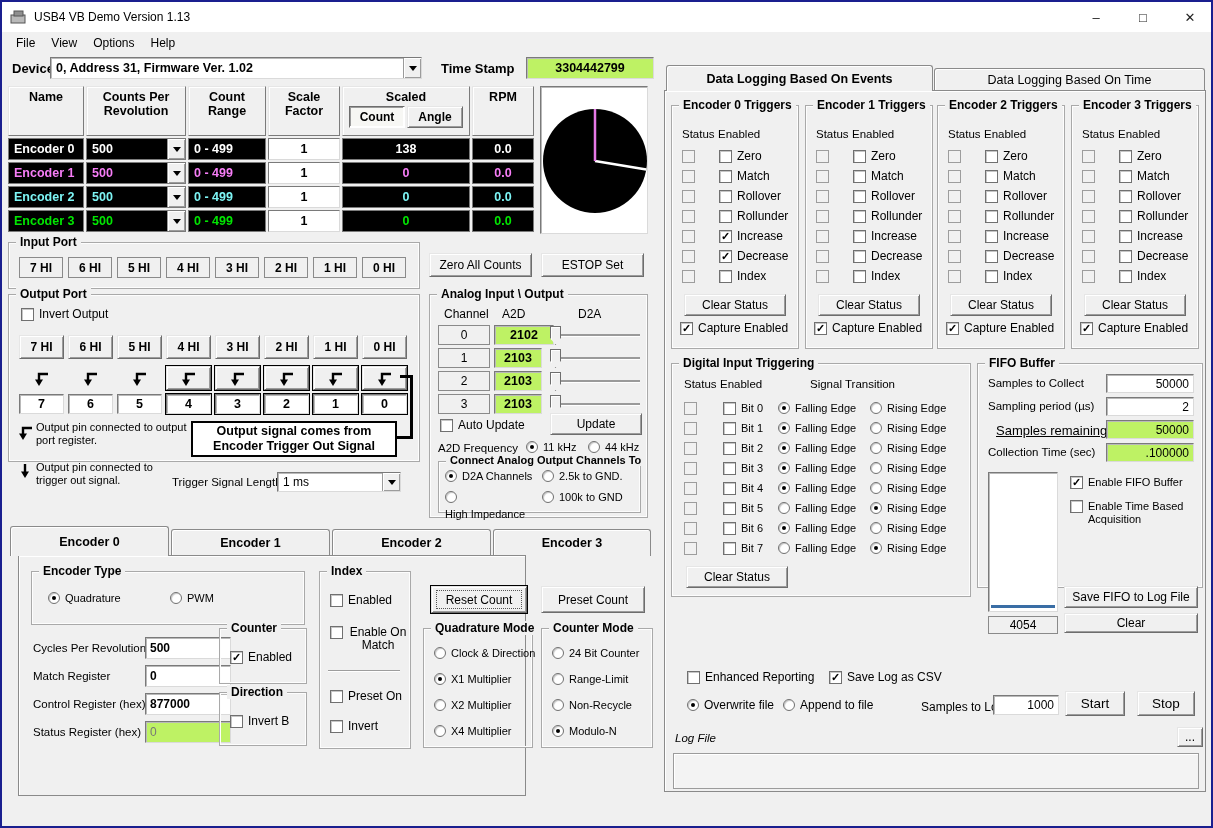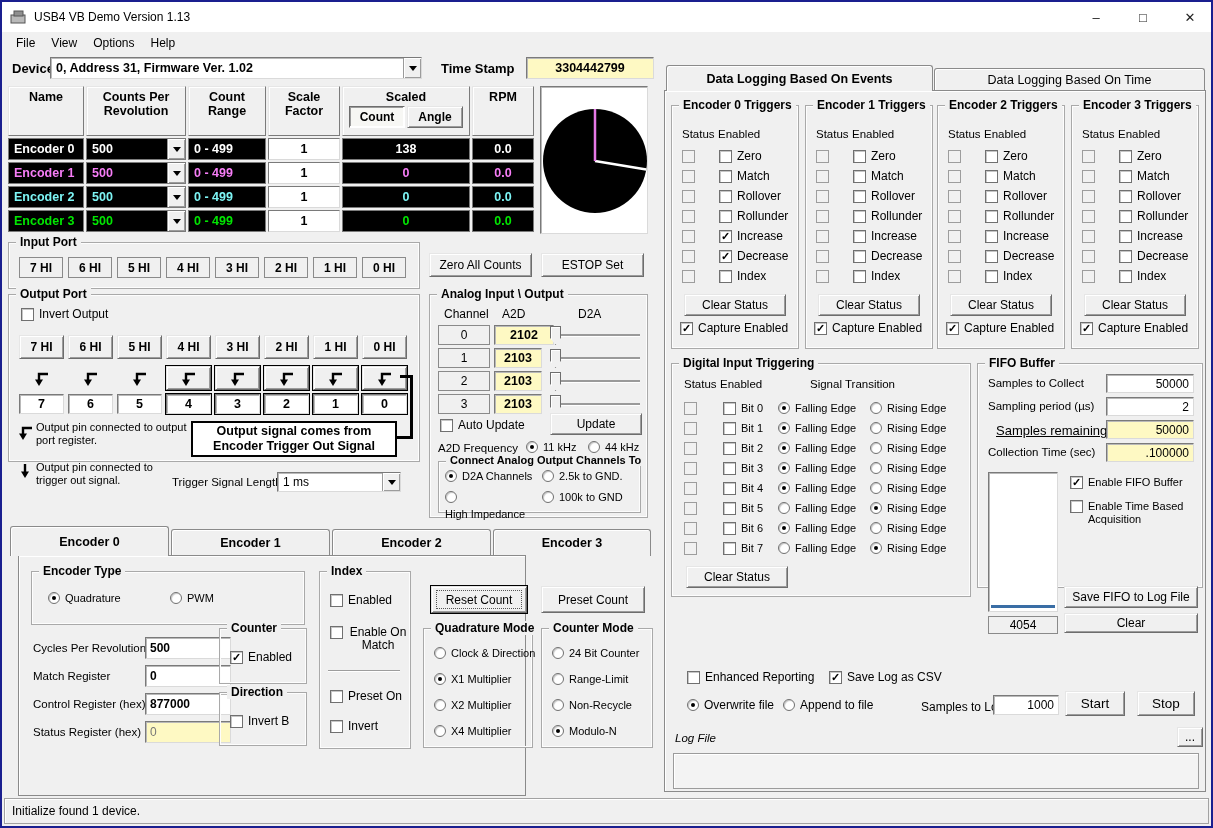--- a/index.html
+++ b/index.html
@@ -14,21 +14,21 @@
   .wbtn{width:32px;height:26px;display:flex;align-items:center;justify-content:center;font-size:13px;color:#222;}
   
   .menubar{position:absolute;left:0;top:30px;right:16px;height:22px;display:flex;align-items:center;padding-left:6px;}
   .menu-item{font-size:12px;padding:2px 8px;}
   
   .btn{position:absolute;background:#f0f0f0;border:1px solid;border-color:#e6e6e6 #6d6d6d #6d6d6d #e6e6e6;box-shadow:inset 1px 1px 0 #ffffff, inset -1px -1px 0 #9c9c9c;display:flex;align-items:center;justify-content:center;font-size:12px;box-sizing:border-box;}
   .btn.focused{outline:1px solid #000;box-shadow:inset 1px 1px 0 #ffffff, inset -1px -1px 0 #9c9c9c, inset 0 0 0 3px #f0f0f0;}
   .btn.focused::after{content:"";position:absolute;left:4px;right:4px;top:3px;bottom:3px;border:1px dotted #555;}
   .pressed{border-color:#6d6d6d #ffffff #ffffff #6d6d6d;box-shadow:inset -1px -1px 0 #fff, inset 1px 1px 0 #9c9c9c;background:#f7f7f4;}
   .sunk{background:#fff;border:1px solid;border-color:#7a7a7a #dadada #dadada #7a7a7a;box-shadow:inset 1px 1px 0 #b9b9b9;box-sizing:border-box;}
-  .yellow{background:#fef9c3;}
+  .yellow{background:#bef264;}
   .flatbox{background:#f0f0f0;border:1px solid #8a8a8a;box-sizing:border-box;display:flex;align-items:center;justify-content:center;}
   .grp{position:absolute;border:1px solid #a9a9a9;box-shadow:inset 1px 1px 0 #fdfdfd, inset -1px -1px 0 #fdfdfd;box-sizing:border-box;}
   .grp>.t{position:absolute;top:-8px;left:7px;background:#f0f0f0;padding:0 4px;font-size:12px;font-weight:bold;white-space:nowrap;}
   .ctl{position:absolute;display:flex;align-items:flex-start;gap:5px;}
   .cb{width:13px;height:13px;background:#fff;border:1px solid #707070;box-shadow:inset 1px 1px 0 #c6c6c6;flex:0 0 13px;box-sizing:border-box;position:relative;}
   .cb.on::before{content:"✓";position:absolute;left:0;top:-1px;width:11px;text-align:center;font-size:11px;font-weight:bold;color:#000;line-height:13px;}
   .cb.status{background:#f1f1f1;border:1px solid #9d9d9d;box-shadow:none;}
   .radio{width:12px;height:12px;border-radius:50%;background:#fff;border:1px solid #707070;box-shadow:inset 1px 1px 1px #c6c6c6;flex:0 0 12px;box-sizing:border-box;position:relative;}
   .radio.on::after{content:"";position:absolute;left:3px;top:3px;width:4px;height:4px;border-radius:50%;background:#000;}
   .cl{font-size:12px;line-height:13px;white-space:nowrap;}
@@ -882,17 +882,14 @@
       </div>
     <div class="btn" style="left:400px;top:600px;width:60px;height:25px;font-size:13.5px;">Start</div>
     <div class="btn" style="left:472px;top:600px;width:58px;height:25px;font-size:13.5px;">Stop</div>
 
     <span class="lbl" style="left:10px;top:641px;font-size:11.5px;font-style:italic;">Log File</span>
     <div class="btn" style="left:512px;top:636px;width:26px;height:20px;">...</div>
 
     <div class="abs" style="left:8px;top:662px;width:526px;height:36px;background:#f3f3f3;border:1px solid #9b9b9b;box-shadow:inset 1px 1px 0 #fff;box-sizing:border-box;"></div>
   </div>
 
-  <div class="statusbar">
-    <span>Initialize found 1 device.</span>
-  </div>
 
 </div>
 
 </body></html>

